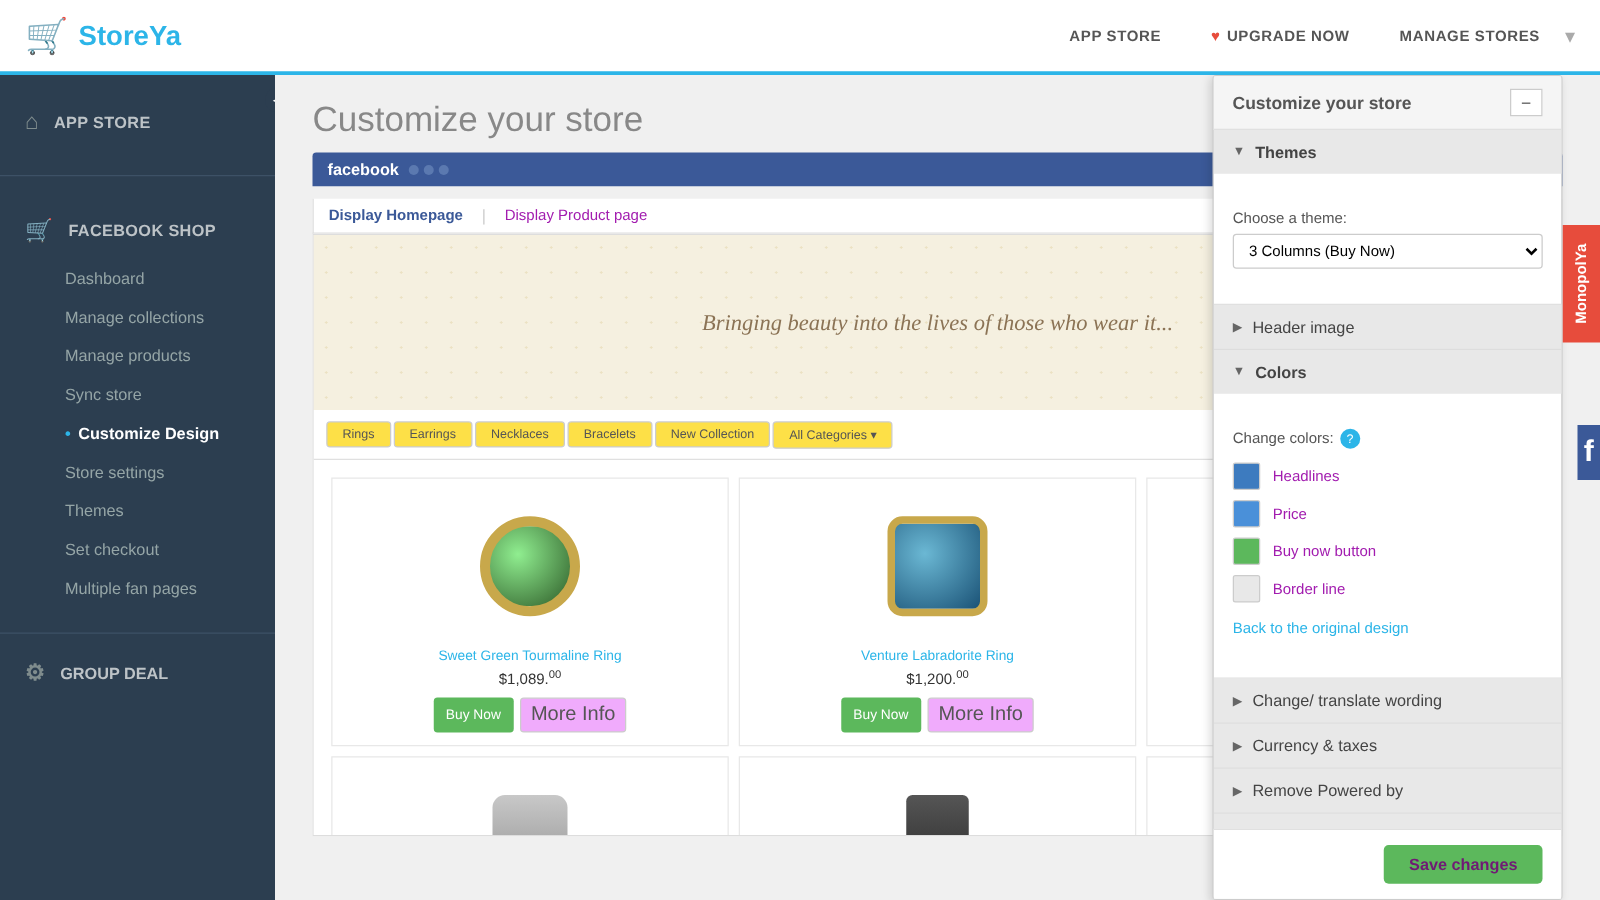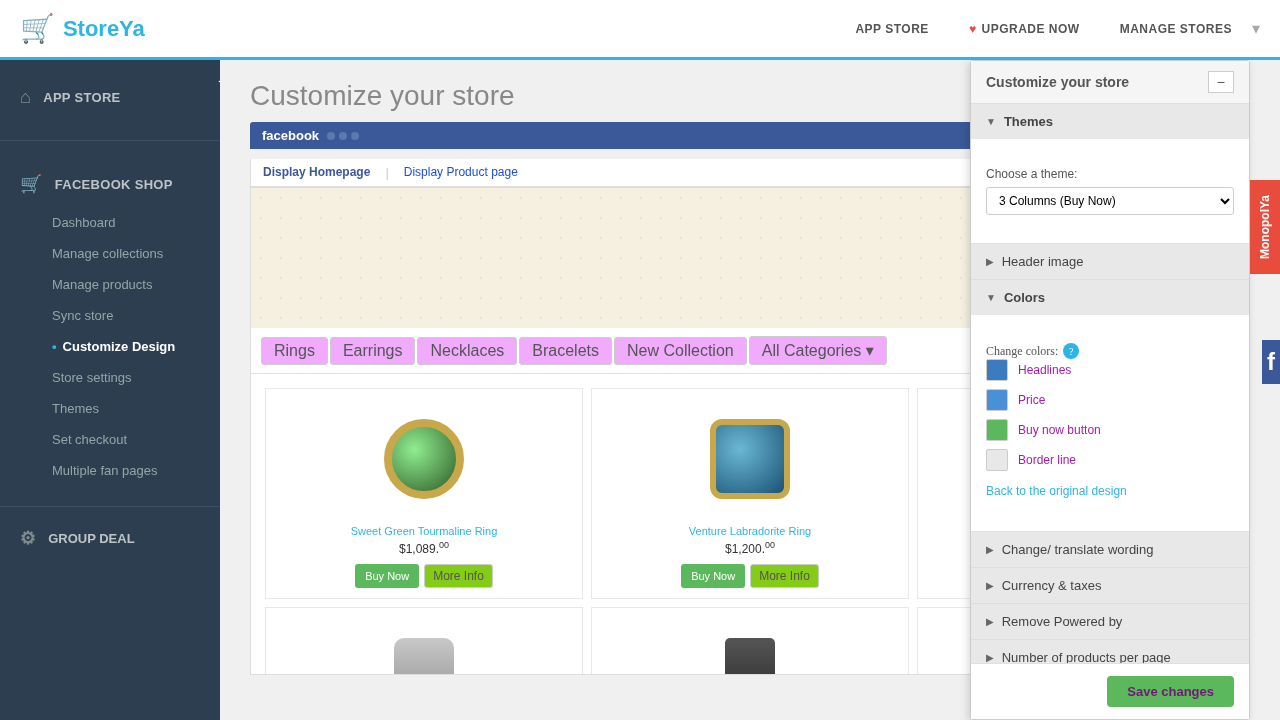--- a/index.html
+++ b/index.html
@@ -61,21 +61,21 @@
 
     
     .fb-bar {
       margin: 0 30px 10px; background: #3b5998; color: #fff;
       padding: 6px 12px; display: flex; align-items: center; gap: 8px; border-radius: 3px 3px 0 0;
     }
     .fb-bar-name { font-size: 13px; font-weight: bold; }
     .fb-dots { display: flex; gap: 4px; }
     .fb-dot { width: 8px; height: 8px; border-radius: 50%; background: #5b79b0; }
     .fb-links { display: flex; gap: 15px; margin: 0 30px; padding: 6px 12px; background: #fff; border: 1px solid #ddd; border-top: none; }
-    .fb-link { color: #1d4ed8; font-size: 12px; cursor: pointer; }
+    .fb-link { color: #a21caf; font-size: 12px; cursor: pointer; }
     .fb-link.active { color: #3b5998; font-weight: bold; }
     .fb-link-sep { color: #ccc; }
 
     
     .store-preview { margin: 0 30px; background: #fff; border: 1px solid #ddd; }
     .store-banner {
       background: #f5f0e0; position: relative; height: 140px; overflow: hidden;
       display: flex; align-items: center; justify-content: center;
     }
     .banner-pattern {
@@ -93,21 +93,21 @@
       opacity: 0.7; border-radius: 50% 0 0 50%;
     }
 
     
     .cat-tabs {
       display: flex; align-items: center; gap: 2px; padding: 8px 10px;
       background: #fff; border-bottom: 1px solid #e0e0e0;
     }
     .cat-tab {
       padding: 4px 12px; border: 1px solid #ccc; border-radius: 3px;
-      font-size: 16px; color: #555; cursor: pointer; background: #f0abfc;
+      font-size: 10px; color: #555; cursor: pointer; background: #fde047;
     }
     .cat-search {
       margin-left: auto; display: flex; align-items: center;
       border: 1px solid #ccc; border-radius: 3px; padding: 3px 8px; background: #fff;
     }
     .cat-search input { border: none; outline: none; font-size: 12px; width: 80px; }
 
     
     .product-grid {
       display: grid; grid-template-columns: repeat(3, 1fr); gap: 0;
@@ -122,21 +122,21 @@
     .ring-blue { width: 80px; height: 80px; border-radius: 12px; background: radial-gradient(circle at 35% 35%, #6bb8d4, #1a5276); border: 6px solid #c8a84b; }
     .ring-pink { width: 80px; height: 80px; border-radius: 50%; background: radial-gradient(circle at 35% 35%, #ff9999, #8b0000); border: 8px solid #c8a84b; }
     .ring-small-1 { width: 60px; height: 80px; background: linear-gradient(180deg, #c8c8c8, #888); border-radius: 10px; }
     .ring-small-2 { width: 50px; height: 80px; background: linear-gradient(180deg, #555, #222); border-radius: 5px; }
     .ring-small-3 { width: 70px; height: 70px; border-radius: 50%; background: radial-gradient(circle at 35% 35%, #4dd0e1, #006064); border: 6px solid #c8a84b; }
     .product-name { color: #2cb5e8; font-size: 11px; text-align: center; margin-top: 6px; cursor: pointer; }
     .product-price { font-size: 12px; color: #333; margin: 3px 0; }
     .product-price sup { font-size: 9px; }
     .product-btns { display: flex; gap: 5px; margin-top: 5px; }
     .btn-buy { background: #5cb85c; color: #fff; border: none; padding: 4px 10px; border-radius: 3px; font-size: 11px; cursor: pointer; }
-    .btn-info { background: #84cc16; color: #555; border: 1px solid #ccc; padding: 4px 8px; border-radius: 3px; font-size: 12px; cursor: pointer; }
+    .btn-info { background: #f0abfc; color: #555; border: 1px solid #ccc; padding: 4px 8px; border-radius: 3px; font-size: 16px; cursor: pointer; }
 
     
     .customize-panel {
       position: absolute; right: 30px; top: 0; width: 280px; height: 100%;
       background: #fff; border: 1px solid #ccc; border-radius: 3px;
       box-shadow: -2px 2px 8px rgba(0,0,0,0.15); display: flex; flex-direction: column;
       z-index: 50;
     }
     .panel-header {
       display: flex; align-items: center; justify-content: space-between;
@@ -156,21 +156,21 @@
 
     .panel-label { font-size: 12px; color: #555; margin-bottom: 6px; }
     .theme-select {
       width: 100%; padding: 5px 8px; border: 1px solid #ccc; border-radius: 3px;
       font-size: 12px; background: #fff; cursor: pointer;
     }
 
     .color-row { display: flex; align-items: center; gap: 10px; margin-bottom: 8px; }
     .color-swatch { width: 22px; height: 22px; border: 1px solid #ccc; border-radius: 2px; cursor: pointer; flex-shrink: 0; }
     .color-label { font-size: 12px; color: #a21caf; }
-    .change-colors-label { font-size: 12px; color: #555; display: flex; align-items: center; gap: 5px; margin-bottom: 0; font-family: Liberation Serif, serif; }
+    .change-colors-label { font-size: 12px; color: #555; display: flex; gap: 5px; margin-bottom: 11px; }
     .info-icon { width: 16px; height: 16px; border-radius: 50%; background: #2cb5e8; color: #fff; font-size: 10px; display: flex; align-items: center; justify-content: center; cursor: pointer; }
 
     .back-link { color: #2cb5e8; font-size: 12px; cursor: pointer; padding: 5px 0; display: block; }
 
     .panel-section-header-collapsed {
       display: flex; align-items: center; gap: 8px; padding: 10px 15px;
       background: #e8e8e8; cursor: pointer; font-size: 13px; color: #444;
       border-bottom: 1px solid #ddd;
     }
     .panel-section-header-collapsed .arrow { color: #666; font-size: 10px; }
@@ -267,20 +267,21 @@
     </div>
     <div class="fb-links">
       <span class="fb-link active">Display Homepage</span>
       <span class="fb-link-sep">|</span>
       <span class="fb-link">Display Product page</span>
     </div>
 
     <div class="store-preview">
       <div class="store-banner">
         <div class="banner-pattern"></div>
+        <div class="banner-text">Bringing beauty into the lives of those who wear it...</div>
         <div class="banner-jewelry"></div>
       </div>
 
       <div class="cat-tabs">
         <div class="cat-tab">Rings</div>
         <div class="cat-tab">Earrings</div>
         <div class="cat-tab">Necklaces</div>
         <div class="cat-tab">Bracelets</div>
         <div class="cat-tab">New Collection</div>
         <div class="cat-tab">All Categories ▾</div>

